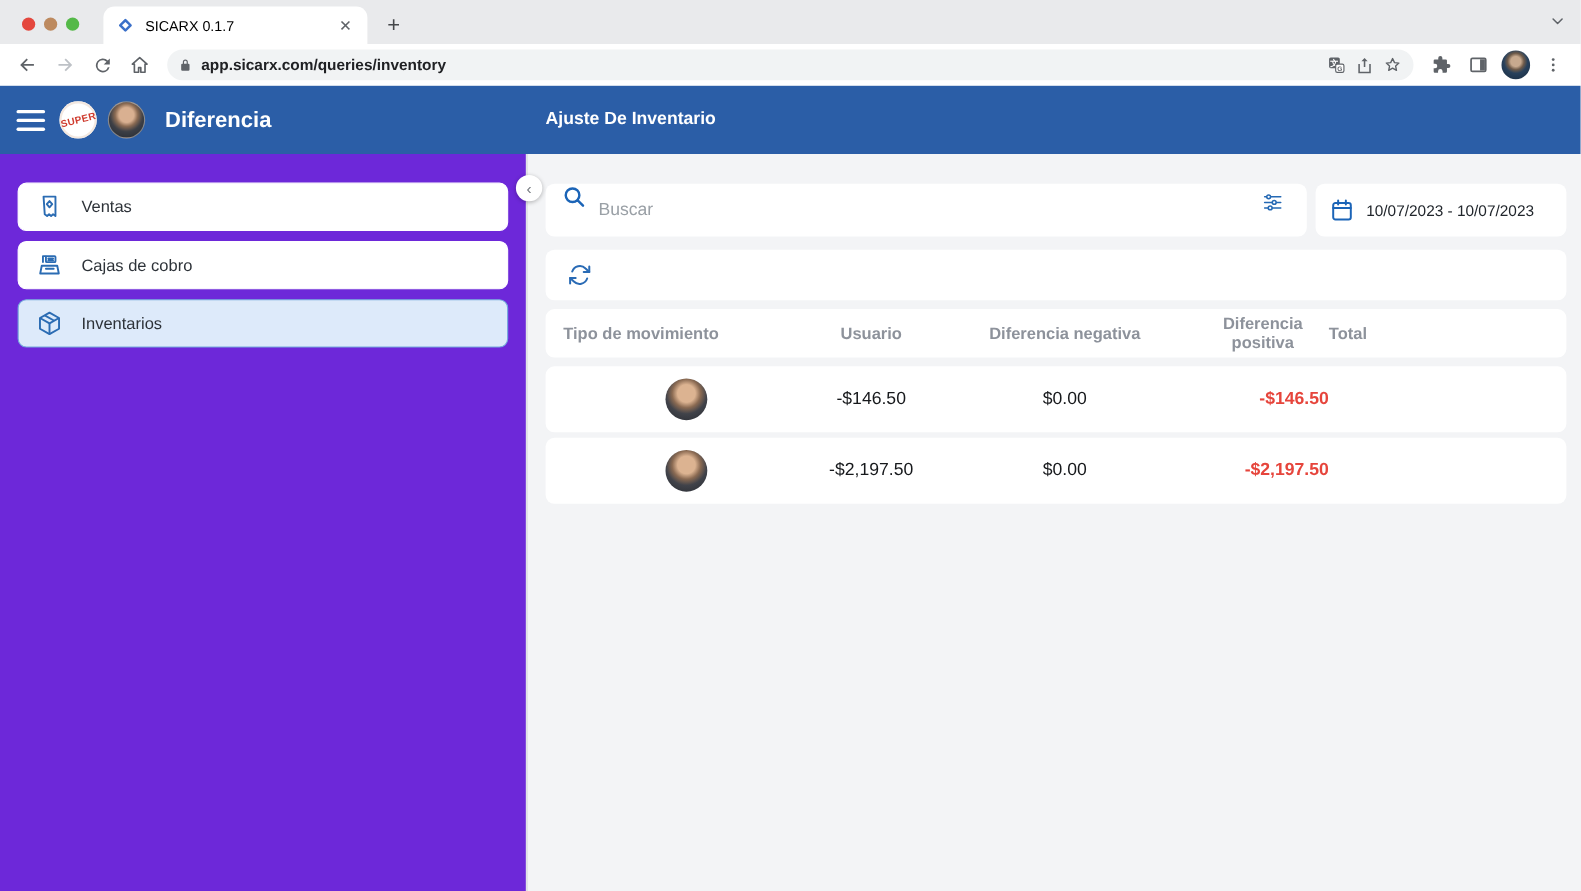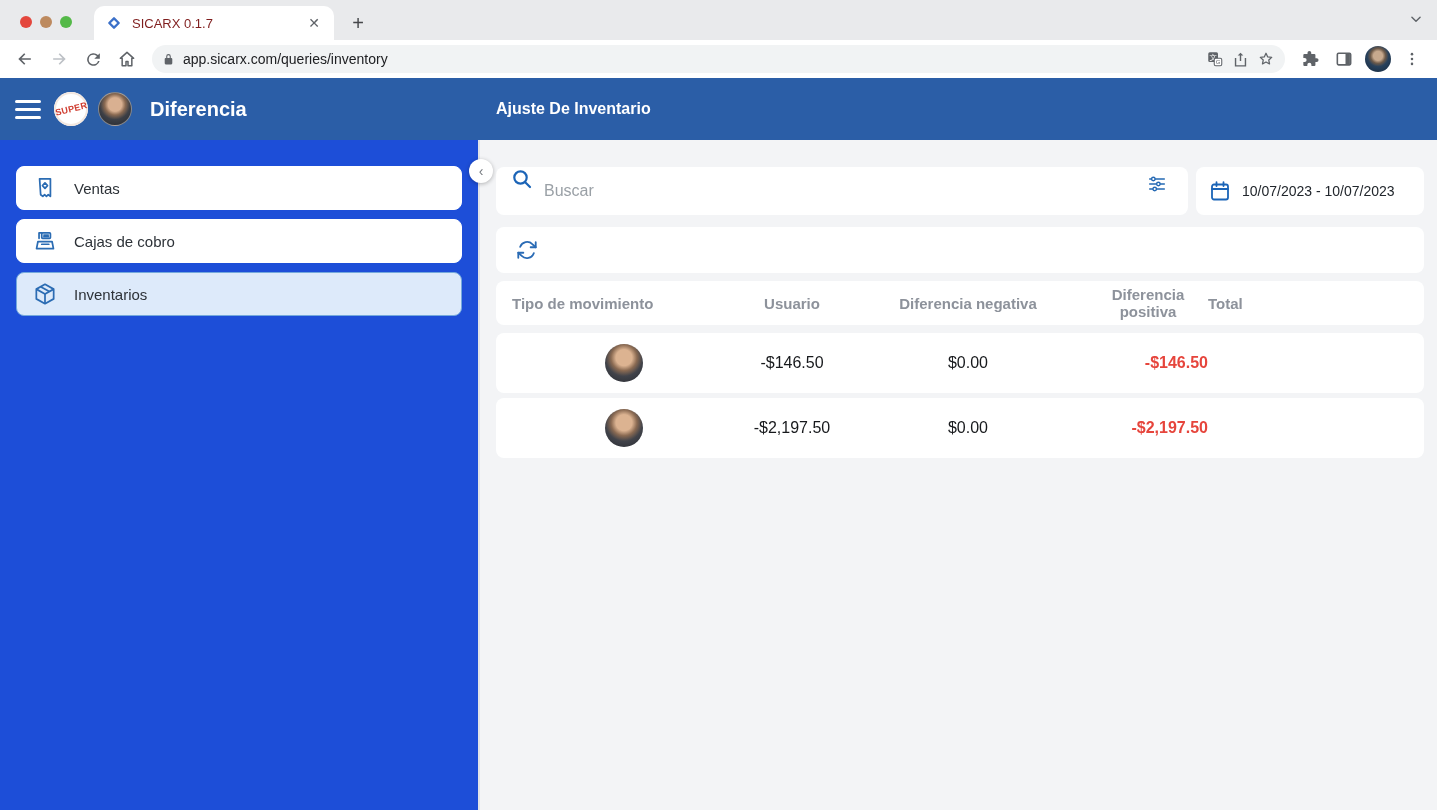--- a/index.html
+++ b/index.html
@@ -8,51 +8,51 @@
 
   
   .tab-strip { height:40px; background:#e9eaec; display:flex; align-items:flex-end; position:relative; }
   .traffic { position:absolute; left:20px; top:16px; display:flex; gap:8px; }
   .light { width:12px; height:12px; border-radius:50%; }
   .light.red { background:#e4473d; }
   .light.yellow { background:#bd8a5f; }
   .light.green { background:#54b948; }
   .tab { margin-left:94px; width:240px; height:34px; background:#fff; border-radius:10px 10px 0 0;
          display:flex; align-items:center; padding:0 12px; gap:10px; }
-  .tab-title { font-size:13px; color:#7f1d1d; flex:1; white-space:nowrap; overflow:hidden; }
+  .tab-title { font-size:13px; color:#000000; flex:1; white-space:nowrap; overflow:hidden; }
   .tab-close { color:#5f6368; font-size:14px; cursor:default; padding:0 2px; }
   .new-tab { width:28px; height:28px; margin:0 0 3px 10px; display:flex; align-items:center; justify-content:center;
              font-size:20px; color:#45474a; border-radius:50%; }
   .strip-chevron { position:absolute; right:14px; top:12px; color:#5f6368; }
 
   .toolbar { height:38px; background:#fff; display:flex; align-items:center; padding:0 10px; gap:4px; }
   .tb-icon { width:30px; height:30px; display:flex; align-items:center; justify-content:center; border-radius:50%; flex:0 0 auto; }
   .omnibox { flex:1; height:28px; background:#f1f3f4; border-radius:14px; display:flex; align-items:center;
-             padding:0 10px; gap:8px; margin:0 6px; max-width:1160px; }
+             padding:0 10px; gap:8px; margin:0 6px; max-width:1160px;font-weight:bold; }
   .url { font-size:14px; color:#202124; flex:1; }
   .avatar-chrome { width:26px; height:26px; border-radius:50%;
       background:radial-gradient(circle at 50% 38%, #c7a98e 0 22%, #6e5a49 36%, #28415c 52%, #16283d 100%); }
 
   
   .app-header { height:62px; background:#2b5ea7; display:flex; }
   .app-header-left { width:480px; display:flex; align-items:center; padding:0 12px; gap:10px; }
   .app-header-right { flex:1; display:flex; align-items:center; padding-left:16px; }
   .burger { width:32px; height:32px; display:flex; flex-direction:column; justify-content:center; gap:5px; padding:0 3px; }
   .burger span { display:block; height:3px; background:#fff; border-radius:2px; }
   .logo { width:34px; height:34px; background:#fff; border-radius:50%; display:flex; align-items:center; justify-content:center;
           box-shadow:inset 0 0 0 2px #f3e8e0; }
   .logo span { color:#cf3b2e; font-size:9px; font-weight:800; transform:rotate(-14deg); letter-spacing:.3px; }
   .avatar-app { width:34px; height:34px; border-radius:50%; border:1px solid rgba(255,255,255,.4);
       background:radial-gradient(circle at 50% 36%, #d9b091 0 26%, #8a6a52 40%, #3c3f46 58%, #23262c 100%); }
   .h-title { color:#fff; font-size:20px; font-weight:700; margin-left:8px; }
   .h-section { color:#fff; font-size:16px; font-weight:700; }
 
   
   .app-body { display:flex; height:670px; position:relative; }
-  .sidebar { width:480px; background:#1d4ed8; border-right:2px solid #e2e3e7; padding:26px 16px 0; }
+  .sidebar { width:480px; background:#6d28d9; border-right:2px solid #e2e3e7; padding:26px 16px 0; }
   .side-item { height:44px; background:#fff; border:1px solid #fff; border-radius:8px; display:flex; align-items:center;
                gap:16px; padding:0 15px; margin-bottom:9px; cursor:pointer; }
   .side-item.selected { background:#ddeafa; border:1px solid #74a9dc; }
   .side-label { font-size:15px; color:#2d3238; }
   .collapse-btn { position:absolute; left:469px; top:19px; width:24px; height:24px; border-radius:50%; background:#fff;
                   box-shadow:0 1px 4px rgba(0,0,0,.28); display:flex; align-items:center; justify-content:center;
                   color:#75797f; font-size:14px; z-index:5; cursor:pointer; }
 
   .main { flex:1; padding:27px 13px 0 16px; }
   .card { background:#fff; border-radius:8px; }

